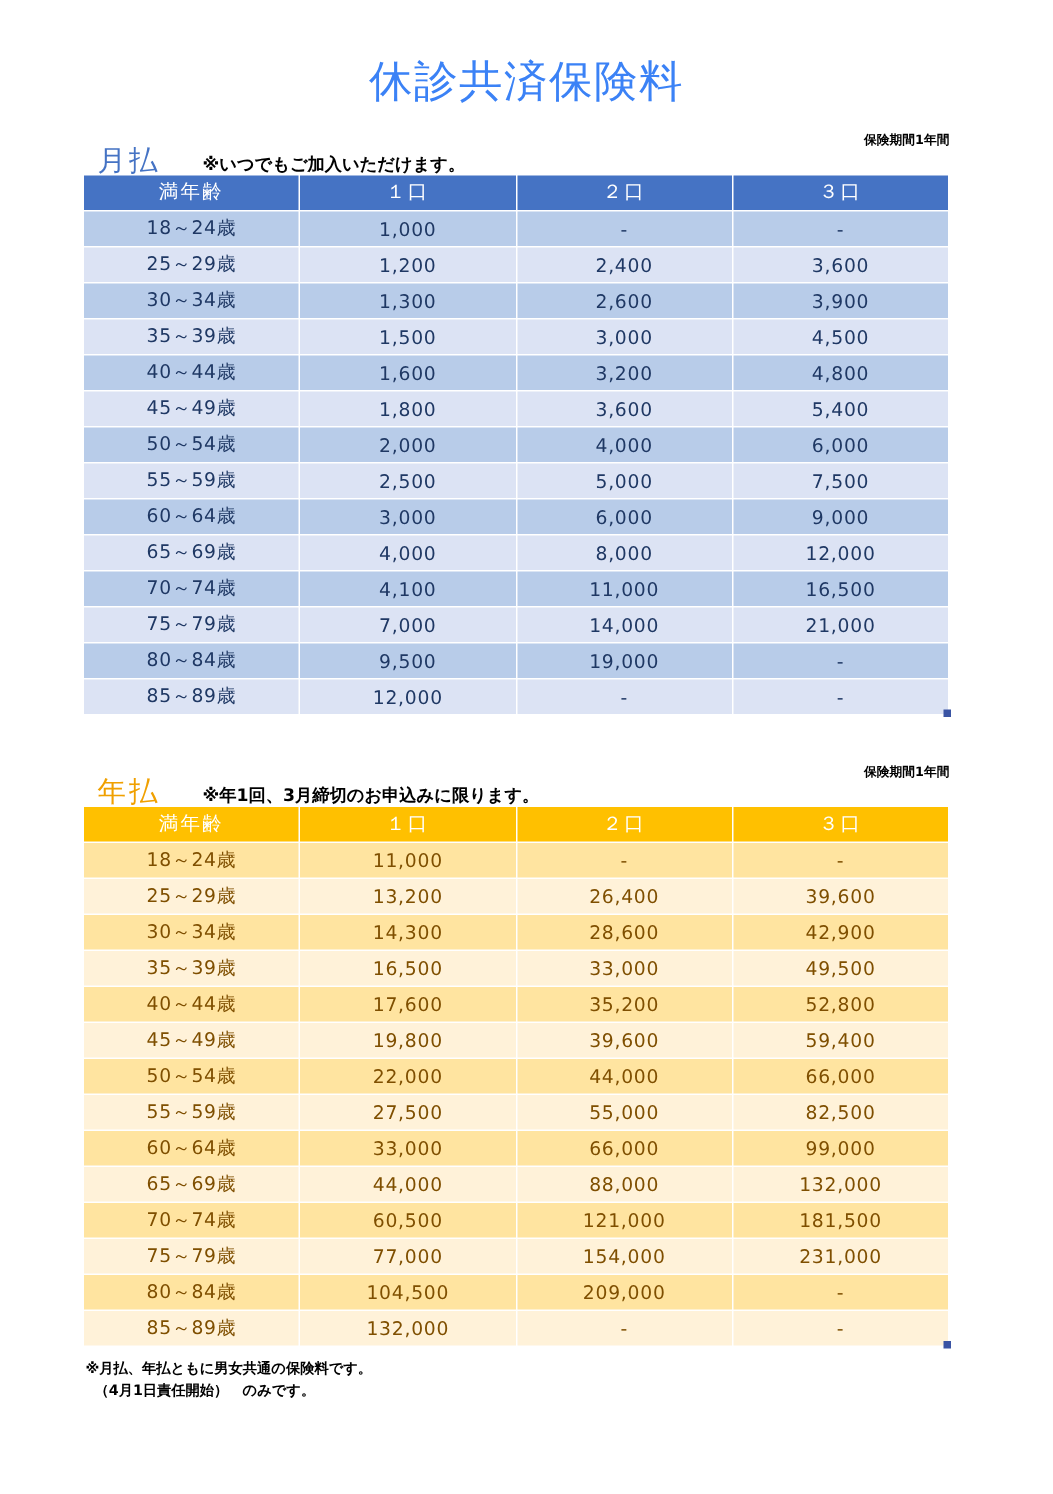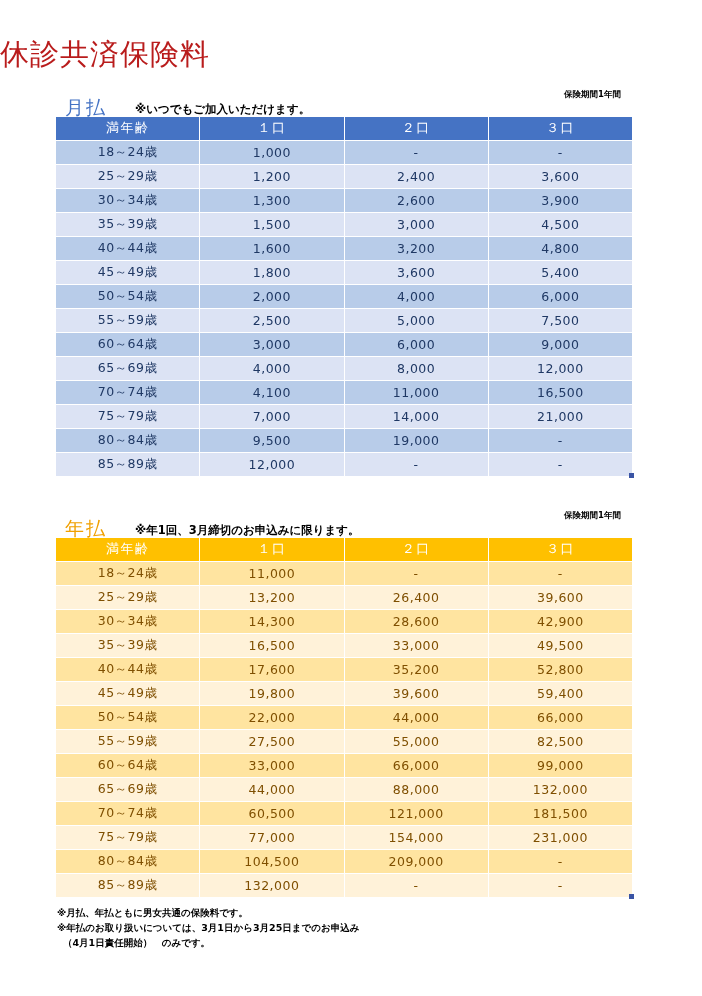--- a/index.html
+++ b/index.html
@@ -11,24 +11,25 @@
     height: 996px;
     background: #ffffff;
     font-family: "Liberation Sans", "DejaVu Sans", sans-serif;
     color: #000000;
     overflow: hidden;
     position: relative;
   }
 
   
   .page-title {
+    text-align: center;
     font-size: 29px;
     font-weight: 400;
     letter-spacing: 1px;
-    color: #b91c1c;
+    color: #3b82f6;
     margin: 0;
     padding-top: 37px;
     line-height: 1.2;
     font-family: "DejaVu Sans", "Liberation Sans", sans-serif;
   }
 
   
   .section {
     position: relative;
     width: 578px;
@@ -58,21 +59,21 @@
     left: 80px;
     bottom: 1px;
     font-size: 11.5px;
     line-height: 12px;
     color: #000000;
     font-weight: bold;
     font-family: "DejaVu Sans", "Liberation Sans", sans-serif;
   }
   .period-note {
     position: absolute;
-    right: 12px;
+    right: 0px;
     bottom: 17px;
     font-size: 8.5px;
     line-height: 9px;
     color: #000000;
     font-weight: bold;
     font-family: "DejaVu Sans", "Liberation Sans", sans-serif;
     letter-spacing: 0px;
   }
 
   
@@ -346,15 +347,14 @@
             <td>-</td>
           </tr>
         </tbody>
     </table>
     <span class="resize-handle handle-orange"></span>
   </div>
 </div>
 
 <div class="footnotes">
     <div>※月払、年払ともに男女共通の保険料です。</div>
-    <div>※年払のお取り扱いについては、3月1日から3月25日までのお申込み</div>
     <div class="indent">（4月1日責任開始）　のみです。</div>
   </div>
 
 </body></html>

